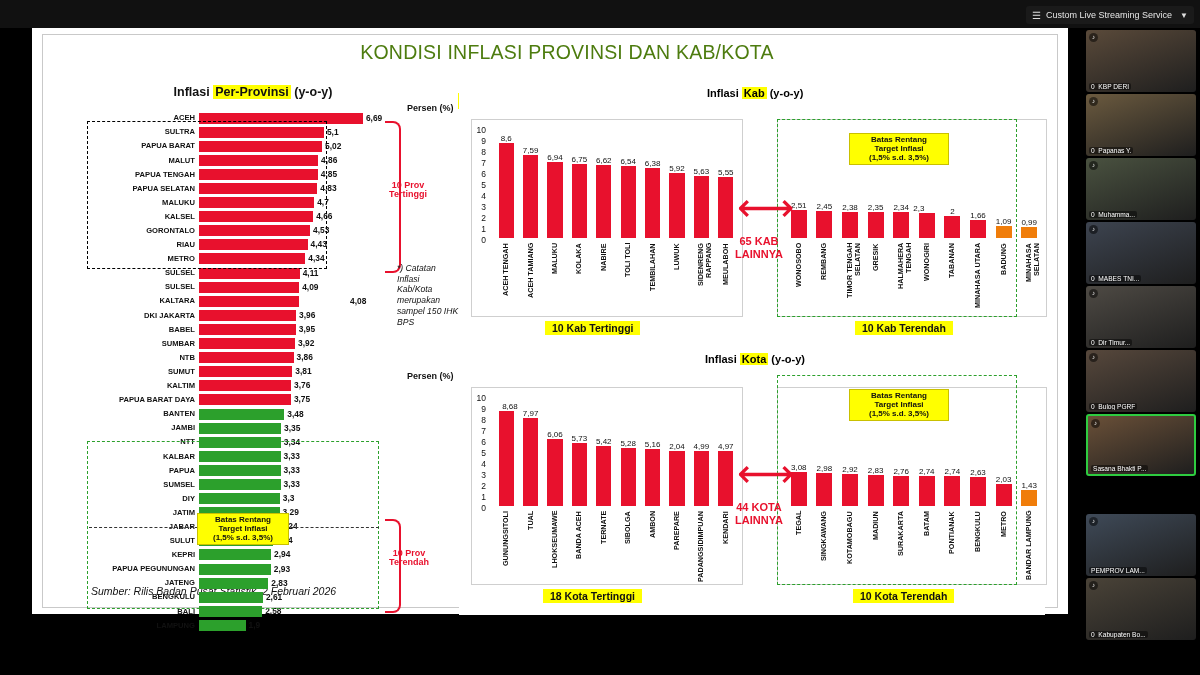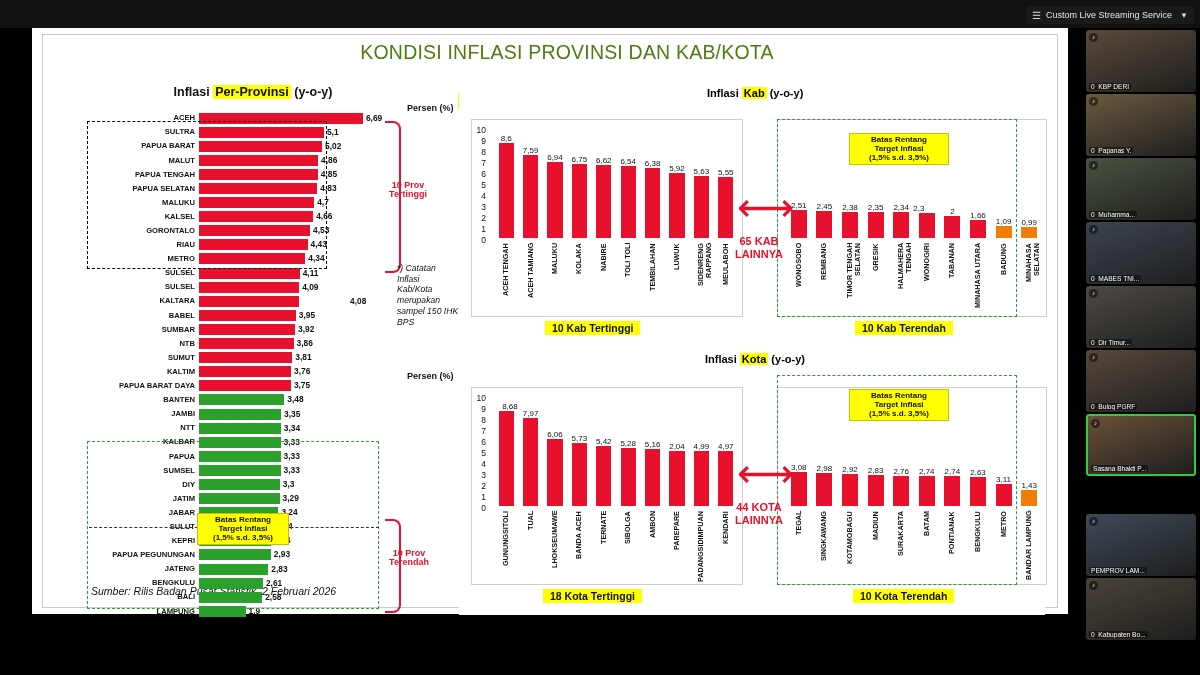--- a/index.html
+++ b/index.html
@@ -178,20 +178,27 @@
               <div class="pbarwrap">
                 <div class="pbar" style="width: 100.205px; background: rgb(232, 17, 45);"></div>
                 <div class="pval" style="left: 103.205px;">4,09</div>
               </div>
             </div>
             <div class="prow">
               <div class="plabel">KALTARA</div>
               <div class="pbarwrap">
                 <div class="pbar" style="width: 99.96px; background: rgb(232, 17, 45);"></div>
                 <div class="pval" style="left: 115px; margin-left: 36px;">4,08</div>
+              </div>
+            </div>
+            <div class="prow">
+              <div class="plabel">DKI JAKARTA</div>
+              <div class="pbarwrap">
+                <div class="pbar" style="width: 97.02px; background: rgb(232, 17, 45);"></div>
+                <div class="pval" style="left: 100.02px;">3,96</div>
               </div>
             </div>
             <div class="prow">
               <div class="plabel">BABEL</div>
               <div class="pbarwrap">
                 <div class="pbar" style="width: 96.775px; background: rgb(232, 17, 45);"></div>
                 <div class="pval" style="left: 99.775px;">3,95</div>
               </div>
             </div>
             <div class="prow">
@@ -511,21 +518,21 @@
             <div class="vbar" style="left: 140.864px; width: 15.872px; height: 30.14px; bottom: 78px; background: rgb(232, 17, 45);"></div>
             <div class="vval" style="left: 136.864px; width: 23.872px; top: 78.86px;">2,74</div>
             <div class="vcat" style="left: 144.8px; top: 123px; height: 72px;">BATAM</div>
             <div class="vbar" style="left: 166.464px; width: 15.872px; height: 30.14px; bottom: 78px; background: rgb(232, 17, 45);"></div>
             <div class="vval" style="left: 162.464px; width: 23.872px; top: 78.86px;">2,74</div>
             <div class="vcat" style="left: 170.4px; top: 123px; height: 72px;">PONTIANAK</div>
             <div class="vbar" style="left: 192.064px; width: 15.872px; height: 28.93px; bottom: 78px; background: rgb(232, 17, 45);"></div>
             <div class="vval" style="left: 188.064px; width: 23.872px; top: 80.07px;">2,63</div>
             <div class="vcat" style="left: 196px; top: 123px; height: 72px;">BENGKULU</div>
             <div class="vbar" style="left: 217.664px; width: 15.872px; height: 22.33px; bottom: 78px; background: rgb(232, 17, 45);"></div>
-            <div class="vval" style="left: 213.664px; width: 23.872px; top: 86.67px;">3,11</div>
+            <div class="vval" style="left: 213.664px; width: 23.872px; top: 86.67px;">2,03</div>
             <div class="vcat" style="left: 221.6px; top: 123px; height: 72px;">METRO</div>
             <div class="vbar orange" style="left: 243.264px; width: 15.872px; height: 15.73px; bottom: 78px; background: rgb(240, 125, 10);"></div>
             <div class="vval" style="left: 239.264px; width: 23.872px; top: 93.27px;">1,43</div>
             <div class="vcat" style="left: 247.2px; top: 123px; height: 72px;">BANDAR LAMPUNG</div>
           </div>
         <div class="greenbox" style="left:318px;top:22px;width:238px;height:208px;"></div>
         <div class="batas" style="left:390px;top:36px;width:92px;">Batas Rentang<br>Target Inflasi<br>(1,5% s.d. 3,5%)</div>
         <div class="arrow" style="left:278px;top:106px;font-size:40px;line-height:28px;">⟷</div>
         <div class="bigred" style="left:268px;top:148px;width:64px;">44 KOTA<br>LAINNYA</div>
         <div class="yellowlbl" style="left:84px;top:236px;">18 Kota Tertinggi</div>

